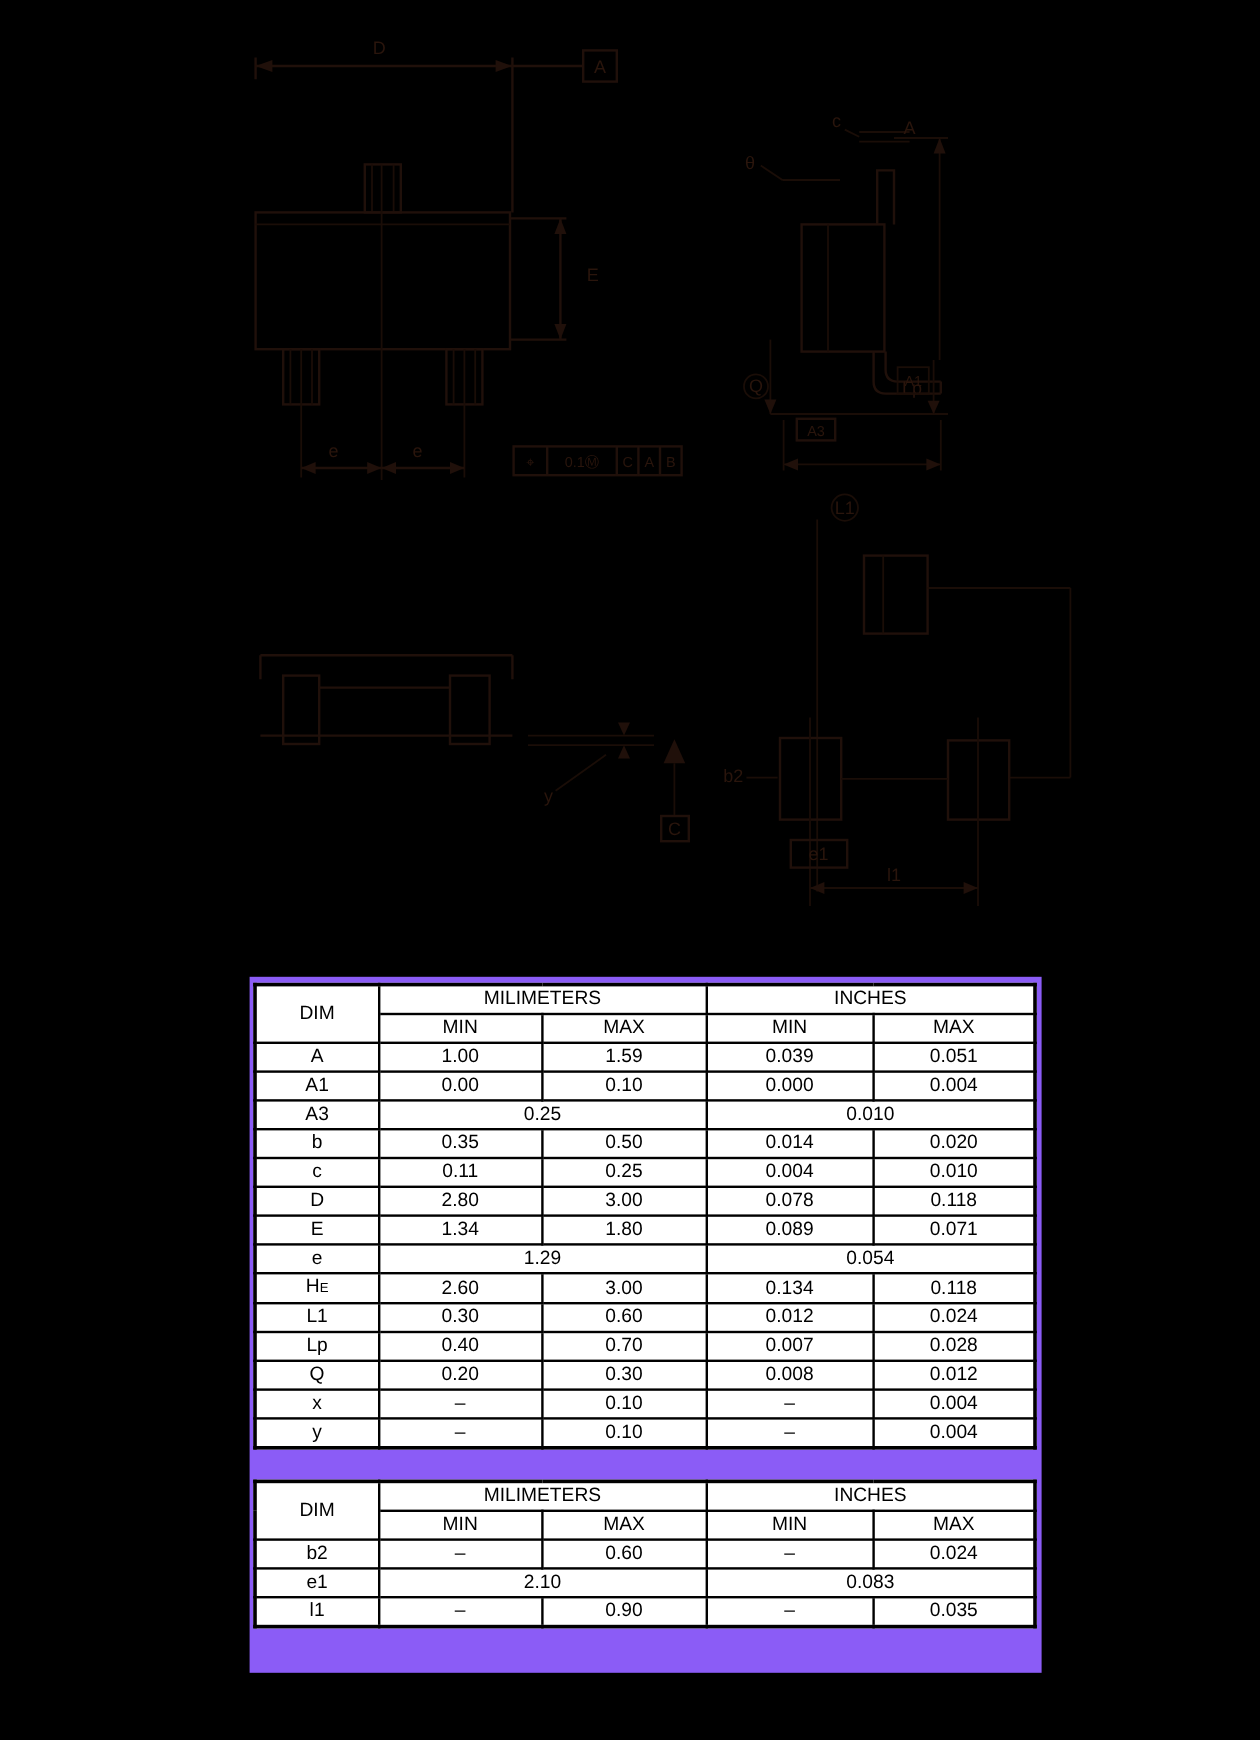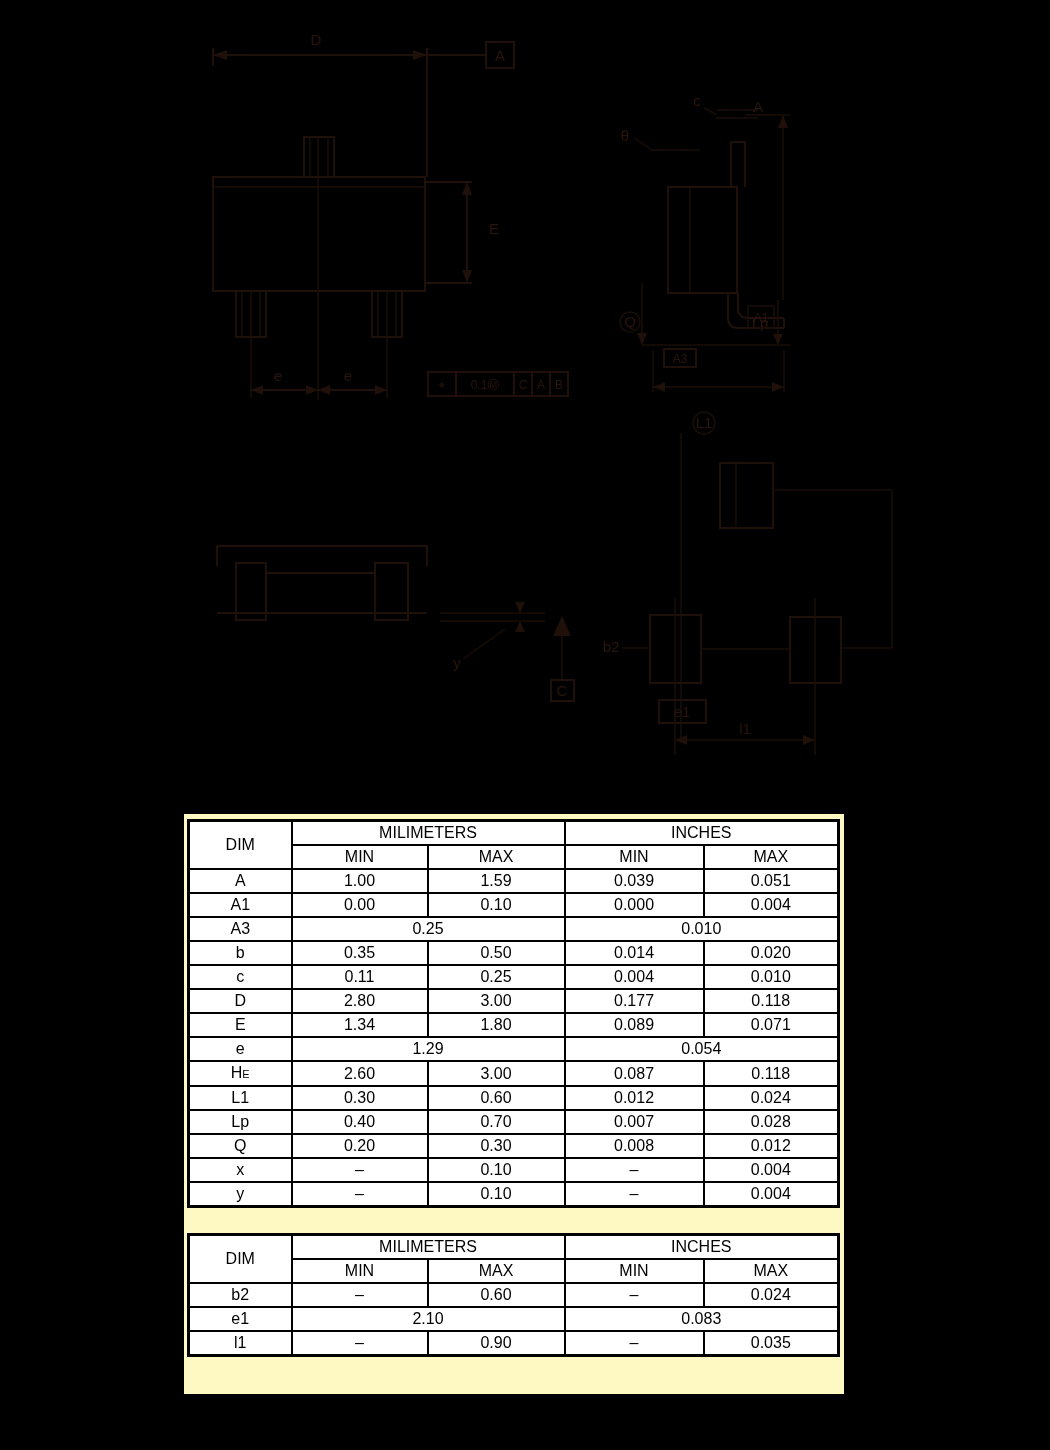--- a/index.html
+++ b/index.html
@@ -9,22 +9,22 @@
   }
   
   svg#outline-drawing{position:absolute;left:0;top:0;}
   .dl{stroke:#20100a;stroke-width:2;fill:none;}
   .dl-thin{stroke:#1a0d07;stroke-width:1.5;fill:none;}
   .af{fill:#20100a;stroke:none;}
   .dt{fill:#2a150c;font-family:"Liberation Sans",sans-serif;font-size:15px;text-anchor:middle;}
   .dt-sm{fill:#2a150c;font-family:"Liberation Sans",sans-serif;font-size:12px;text-anchor:middle;}
   
   .panel{
-    position:absolute;left:184px;top:814px;width:660px;height:580px;
-    background:#fef9c3;
+    position:absolute;left:208px;top:814px;width:660px;height:580px;
+    background:#8b5cf6;
   }
   table.dims{
     border-collapse:collapse;table-layout:fixed;position:absolute;left:3px;
     width:650px;background:#fff;color:#000;
   }
   table.dims{border:3px solid #000;}
   .dims td{
     border:2px solid #000;text-align:center;vertical-align:middle;
     font-size:16px;padding:0;height:22px;line-height:22px;
     white-space:nowrap;overflow:hidden;color:#000;
@@ -209,40 +209,40 @@
       <td>c</td>
       <td>0.11</td>
       <td>0.25</td>
       <td>0.004</td>
       <td>0.010</td>
     </tr>
     <tr>
       <td>D</td>
       <td>2.80</td>
       <td>3.00</td>
-      <td>0.177</td>
+      <td>0.078</td>
       <td>0.118</td>
     </tr>
     <tr>
       <td>E</td>
       <td>1.34</td>
       <td>1.80</td>
       <td>0.089</td>
       <td>0.071</td>
     </tr>
     <tr>
       <td>e</td>
       <td colspan="2">1.29</td>
       <td colspan="2">0.054</td>
     </tr>
     <tr>
       <td><span>H</span><span class="subcap">E</span></td>
       <td>2.60</td>
       <td>3.00</td>
-      <td>0.087</td>
+      <td>0.134</td>
       <td>0.118</td>
     </tr>
     <tr>
       <td>L1</td>
       <td>0.30</td>
       <td>0.60</td>
       <td>0.012</td>
       <td>0.024</td>
     </tr>
     <tr>

